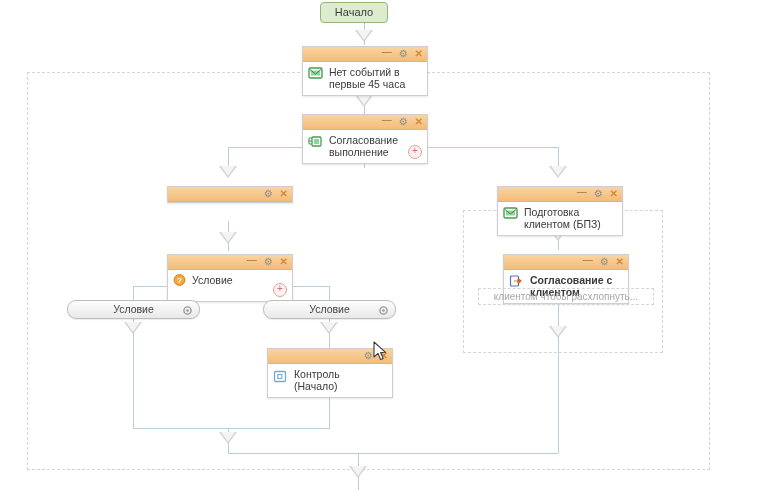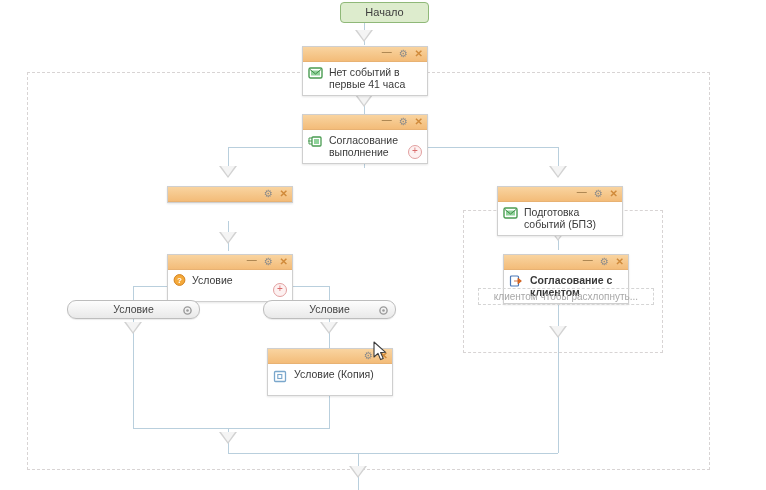--- a/index.html
+++ b/index.html
@@ -178,41 +178,41 @@
   <div class="arrow" style="left:549px;top:229px;"></div>
 
   <div class="line-v" style="left:558px;top:305px;height:60px;"></div>
   <div class="arrow" style="left:549px;top:326px;"></div>
 
   <div class="line-v" style="left:558px;top:353px;height:100px;"></div>
   <div class="line-h" style="left:228px;top:453px;width:330px;"></div>
   <div class="line-v" style="left:358px;top:453px;height:37px;"></div>
   <div class="arrow" style="left:349px;top:466px;"></div>
 
-  <div class="start-node" style="left:340px;top:2px;width:89px;">
+  <div class="start-node" style="left:320px;top:2px;width:68px;">
     <span>Начало</span>
   </div>
 
   <div class="node" style="left:302px;top:46px;width:126px;">
     <div class="node-header">
       <div class="hdr-btns">
         <span class="hb min">—</span>
         <span class="hb gear">⚙</span>
         <span class="hb close">✕</span>
       </div>
     </div>
     <div class="node-body">
       <span class="node-icon">
         <svg width="15" height="14" viewBox="0 0 15 14">
             <rect x="1" y="2" width="13" height="10" rx="1.5" fill="#ffffff" stroke="#4a9c52" stroke-width="1.4"></rect>
             <rect x="3" y="4.5" width="9" height="5" fill="#8fd39a"></rect>
             <path d="M2 3.5 L7.5 8 L13 3.5" fill="none" stroke="#3f8a48" stroke-width="1"></path>
           </svg>
       </span>
-      <span>Нет событий в первые 41 часа</span>
+      <span>Нет событий в первые 45 часа</span>
     </div>
   </div>
 
   <div class="node" style="left:302px;top:114px;width:126px;">
     <div class="node-header">
       <div class="hdr-btns">
         <span class="hb min">—</span>
         <span class="hb gear">⚙</span>
         <span class="hb close">✕</span>
       </div>
@@ -286,41 +286,41 @@
         <span class="hb close">✕</span>
       </div>
     </div>
     <div class="node-body">
       <span class="node-icon" style="top:6px;">
         <svg width="14" height="13" viewBox="0 0 14 13">
             <rect x="1.5" y="1.5" width="11" height="10" rx="1" fill="#ffffff" stroke="#7aa7cc" stroke-width="1.3"></rect>
             <rect x="4.8" y="4.5" width="4" height="4" fill="none" stroke="#7aa7cc" stroke-width="1.1"></rect>
           </svg>
       </span>
-      <span>Условие (Копия)</span>
+      <span>Контроль (Начало)</span>
     </div>
   </div>
 
   <div class="node" style="left:497px;top:186px;width:126px;">
     <div class="node-header">
       <div class="hdr-btns">
         <span class="hb min">—</span>
         <span class="hb gear">⚙</span>
         <span class="hb close">✕</span>
       </div>
     </div>
     <div class="node-body" style="min-height:18px;">
       <span class="node-icon">
         <svg width="15" height="14" viewBox="0 0 15 14">
             <rect x="1" y="2" width="13" height="10" rx="1.5" fill="#ffffff" stroke="#4a9c52" stroke-width="1.4"></rect>
             <rect x="3" y="4.5" width="9" height="5" fill="#8fd39a"></rect>
             <path d="M2 3.5 L7.5 8 L13 3.5" fill="none" stroke="#3f8a48" stroke-width="1"></path>
           </svg>
       </span>
-      <span>Подготовка событий (БПЗ)</span>
+      <span>Подготовка клиентом (БПЗ)</span>
     </div>
   </div>
 
   <div class="node" style="left:503px;top:254px;width:126px;">
     <div class="node-header">
       <div class="hdr-btns">
         <span class="hb min">—</span>
         <span class="hb gear">⚙</span>
         <span class="hb close">✕</span>
       </div>

